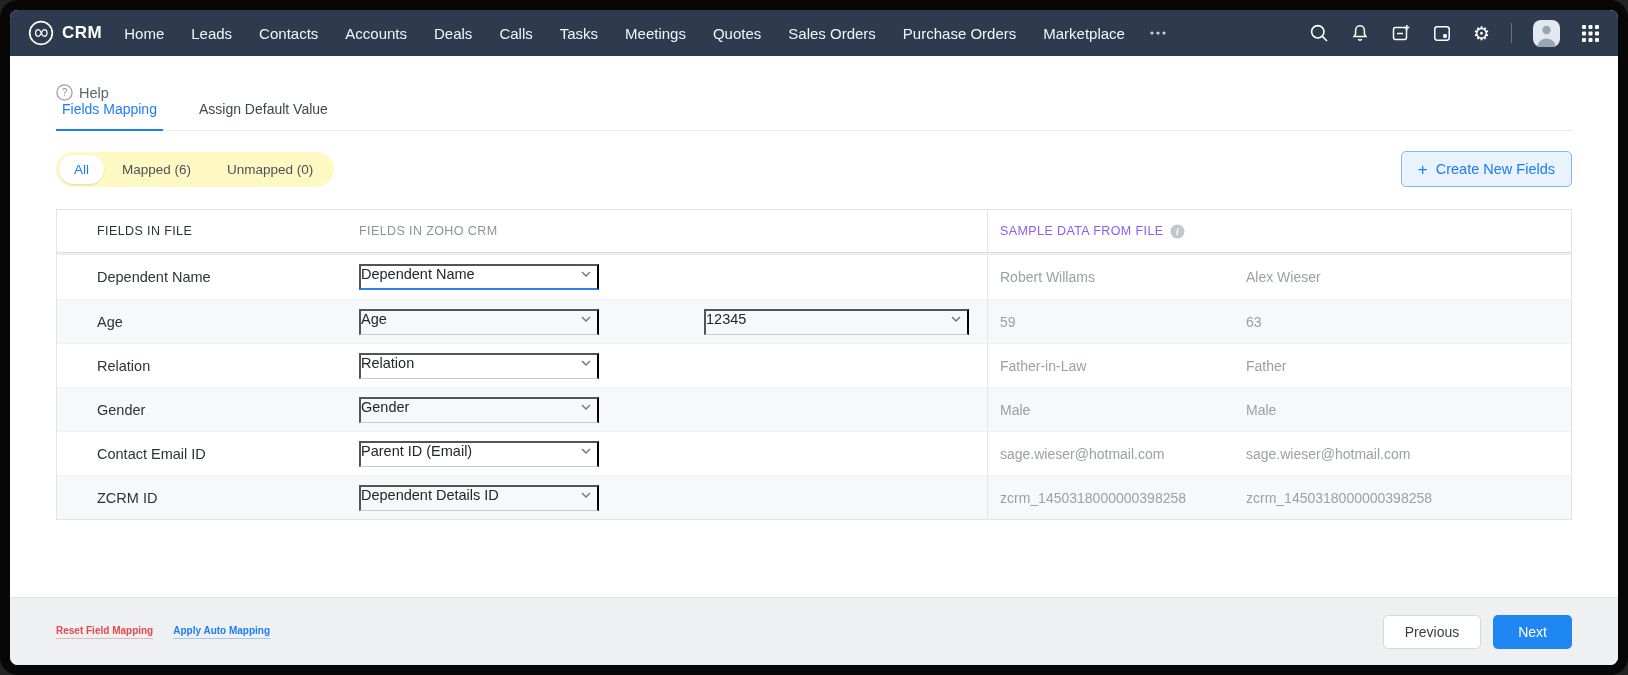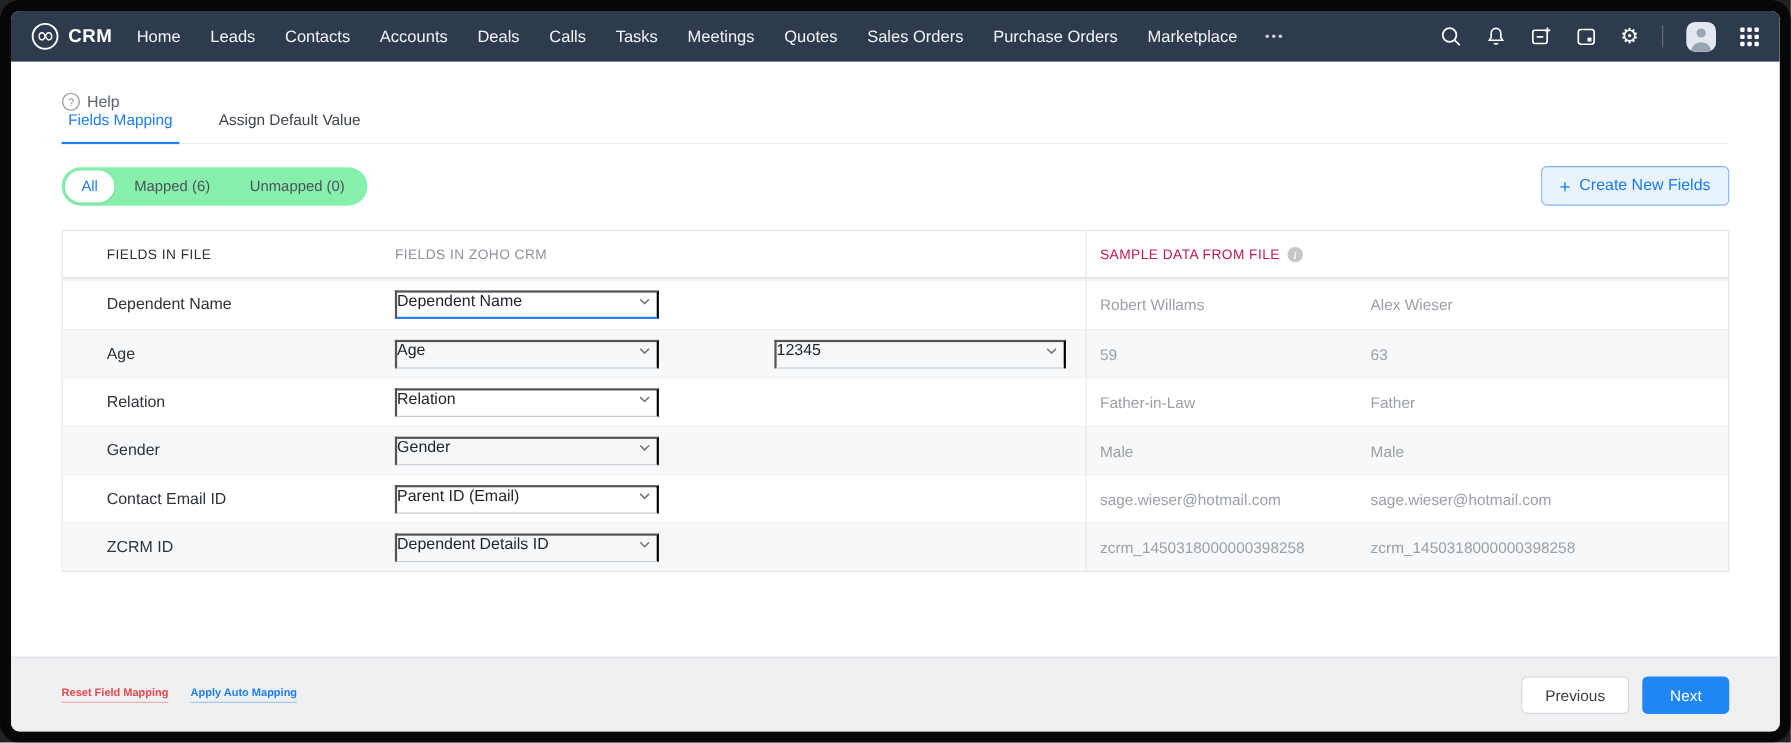--- a/index.html
+++ b/index.html
@@ -31,21 +31,21 @@
   .page-title { font-size:21px; font-weight:700; color:#1b1f24; letter-spacing:.1px; }
   .help { display:flex; align-items:center; gap:6px; color:#5d636c; font-size:14.5px; cursor:pointer; }
 
   .tabs { display:flex; gap:42px; border-bottom:1px solid #e8eaed; padding-left:6px; }
   .tab { font-size:14px; padding-bottom:13px; color:#3f4650; cursor:pointer; position:relative; }
   .tab.active { color:#1d7df3; }
   .tab.active::after { content:""; position:absolute; left:-6px; right:-6px; bottom:-1px;
                        height:2px; background:#1d7df3; }
 
   .filter-row { margin-top:20px; display:flex; justify-content:space-between; align-items:center; }
-  .pill-group { background:#86efac; border-radius:18px; height:35px; display:inline-flex;
+  .pill-group { background:#fef9c3; border-radius:18px; height:35px; display:inline-flex;
                 align-items:center; padding:3px; }
   .pill { font-size:13.5px; color:#4c525a; padding:0 18px; cursor:pointer; }
   .pill.active { background:#fff; color:#1d7df3; border-radius:16px; height:29px;
                  display:flex; align-items:center; padding:0 15px;
                  box-shadow:0 1px 2px rgba(0,0,0,.12); }
   .create-btn { height:36px; border:1px solid #85b5f3; background:#e9f3fe; color:#1b7cf3;
                 border-radius:5px; font-size:14.5px; display:flex; align-items:center; gap:8px;
                 padding:0 16px; cursor:pointer; font-family:inherit; }
   .create-plus { font-size:17px; line-height:1; color:#1b7cf3; }
 
@@ -56,21 +56,21 @@
   .thead .cell { display:flex; align-items:center; }
   .gap-strip { height:3px; background:#f1f2f4; border-top:1px solid #dadce0; border-bottom:1px solid #e9ebee; }
   .row { height:44px; font-size:14.5px; }
   .row + .row { border-top:1px solid #f0f1f3; }
   .row.alt { background:#f7f8f9; }
   .cell { display:flex; align-items:center; min-width:0; }
   .c1 { padding-left:40px; color:#2e3338; }
   .c4 { border-left:1px solid #e4e6e9; padding-left:12px; }
   .c4, .c5 { color:#9ba0a7; font-size:14px; }
   .c5 { padding-left:12px; }
-  .samplehead { color:#be185d; font-size:12.5px; display:flex; align-items:center; gap:6px; }
+  .samplehead { color:#8b5cf6; font-size:12.5px; display:flex; align-items:center; gap:6px; }
 
   .dropdown { width:240px; display:flex; align-items:center; justify-content:space-between;
               border-bottom:1px solid #c6c9cd; padding-bottom:7px; cursor:pointer;
               color:#22262c; background:transparent; font-family:inherit; font-size:14.5px; }
   .dropdown.focused { border-bottom:2px solid #2d7ff0; padding-bottom:6px; }
   .dropdown.extra { width:265px; }
   .chev { flex:0 0 auto; margin-right:6px; }
 
   
   .footer { flex:0 0 68px; background:#eff0f2; border-top:1px solid #e1e3e6; display:flex;

